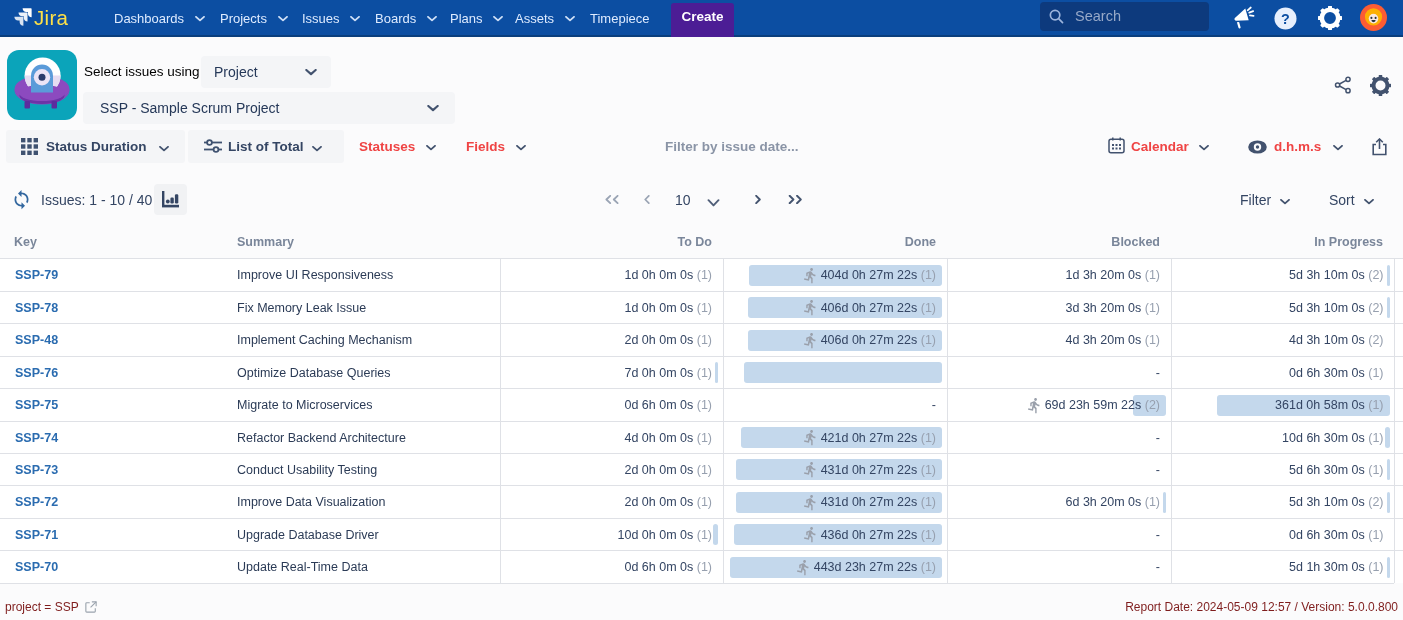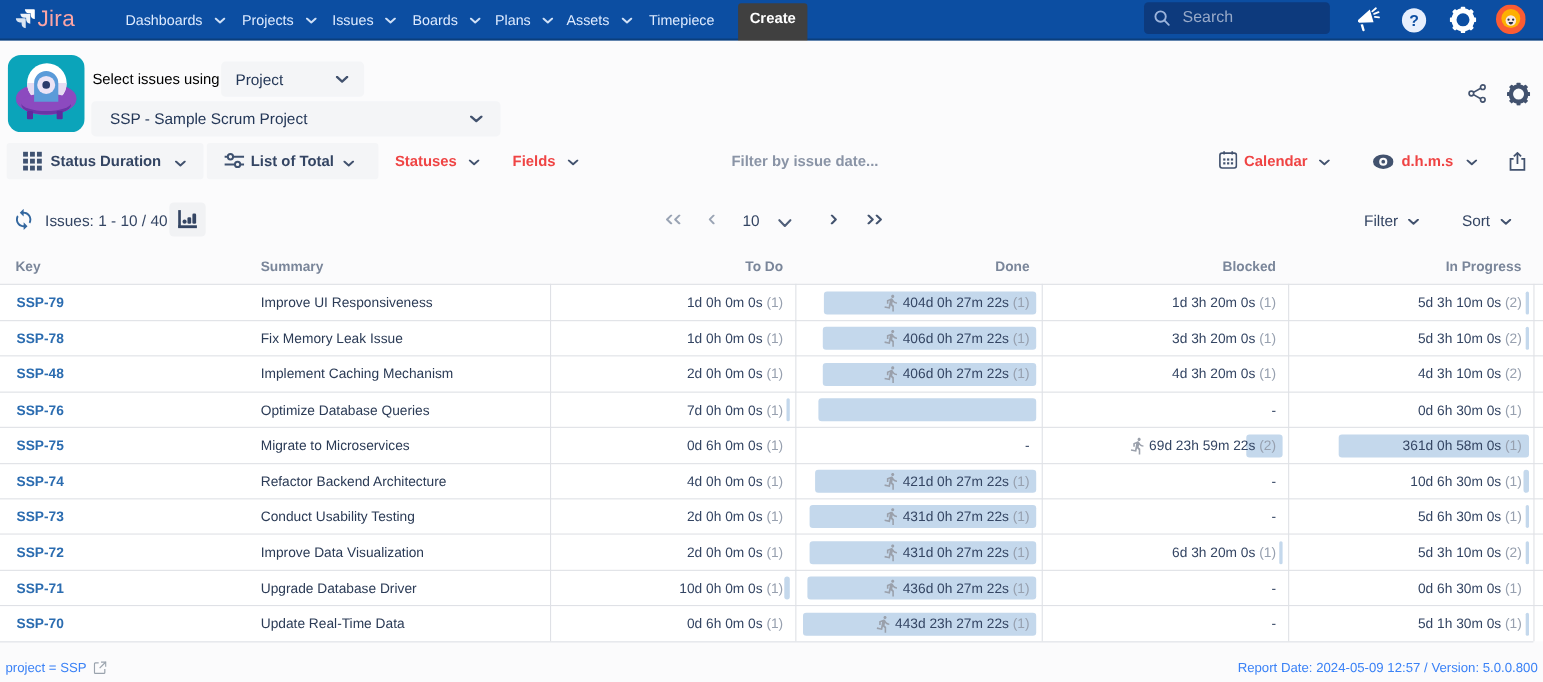--- a/index.html
+++ b/index.html
@@ -1,22 +1,22 @@
 <!DOCTYPE html>
 <html><head><meta charset="utf-8"><style>
 * { margin:0; padding:0; box-sizing:border-box; }
 html,body { width:1403px; height:620px; overflow:hidden; font-family:"Liberation Sans", sans-serif; background:#fff; }
 .abs { position:absolute; }
 
 .nav { position:absolute; left:0; top:0; width:1403px; height:37px; background:#0c4ea2; border-bottom:2px solid #0a3e7d; }
 .nav .item { position:absolute; top:0; height:37px; line-height:37px; color:#deebff; font-size:13px; white-space:nowrap; }
 .nav .item svg { vertical-align:1px; margin-left:7px; }
 .logo { position:absolute; left:14px; top:8px; }
-.logotext { position:absolute; left:34px; top:0; height:37px; line-height:36px; color:#fca5a5; font-size:20.5px; font-weight:500; letter-spacing:.3px; }
-.create { position:absolute; left:671px; top:3px; width:63px; height:45px; background:#404040; border-radius:3px; color:#fff; font-size:13.5px; font-weight:600; text-align:center; line-height:28px; }
+.logotext { position:absolute; left:34px; top:0; height:37px; line-height:36px; color:#fde047; font-size:20.5px; font-weight:500; letter-spacing:.3px; }
+.create { position:absolute; left:671px; top:3px; width:63px; height:45px; background:#4c1d95; border-radius:3px; color:#fff; font-size:13.5px; font-weight:600; text-align:center; line-height:28px; }
 .search { position:absolute; left:1040px; top:2px; width:169px; height:29px; background:#0d3a7d; border:none; border-radius:4px; color:#97a9c8; font-size:14.5px; line-height:29px; }
 .search svg { position:absolute; left:8px; top:6px; }
 .search span { position:absolute; left:35px; }
 
 .page { position:absolute; left:0; top:37px; width:1403px; height:583px; background:#fbfbfc; }
 .appicon { position:absolute; left:7px; top:13px; }
 .lbl { position:absolute; left:84px; top:19px; font-size:13.5px; color:#000000; line-height:32px; }
 .sel { position:absolute; background:#f4f5f7; border-radius:4px; color:#253858; font-size:14px; height:32px; line-height:32px; }
 .sel .cv { position:absolute; top:13px; line-height:0; }
 .sel1 { left:201px; top:19px; width:130px; }
@@ -32,21 +32,21 @@
 .trow .key { position:absolute; left:15px; font-size:12.5px; font-weight:700; color:#2b6cb0; }
 .trow .summ { position:absolute; left:237px; font-size:12.5px; color:#2b3b56; }
 .trow .dc { position:absolute; color:#344563; font-size:12.5px; }
 .trow .dv { color:#344563; }
 .trow .ct { color:#97a0af; }
 .trow .run { vertical-align:-4.5px; margin-right:2px; }
 .bar { position:absolute; top:5.5px; height:21px; background:#c4d8ec; border-radius:3px; }
 .vline { position:absolute; top:258.4px; height:324.7px; width:1px; background:#dfe1e6; }
 .tbot { position:absolute; top:582.6px; left:0; width:1394px; height:1px; background:#dfe1e6; }
 
-.foot { position:absolute; font-size:12px; color:#3b82f6; top:599px; height:16px; line-height:16px; }
+.foot { position:absolute; font-size:12px; color:#7f1d1d; top:599px; height:16px; line-height:16px; }
 </style></head>
 <body>
 <div class="nav">
   <svg class="logo" width="18" height="18" viewBox="14 14 100 100">
       <g fill="#fff">
         <path d="M108 16H61.8c0 11.5 9.3 20.8 20.8 20.8h8.5v8.2c0 11.5 9.3 20.9 20.9 20.9V20a4 4 0 0 0-4-4z"></path>
         <path opacity=".93" d="M85.1 39H38.9c0 11.5 9.3 20.8 20.8 20.8h8.5v8.3c0 11.5 9.3 20.8 20.9 20.8V43a4 4 0 0 0-4-4z"></path>
         <path opacity=".85" d="M62.2 62.1H16c0 11.5 9.3 20.8 20.8 20.8h8.5v8.3c0 11.5 9.3 20.8 20.9 20.8V66a4 4 0 0 0-4-3.9z"></path>
       </g>
     </svg>

